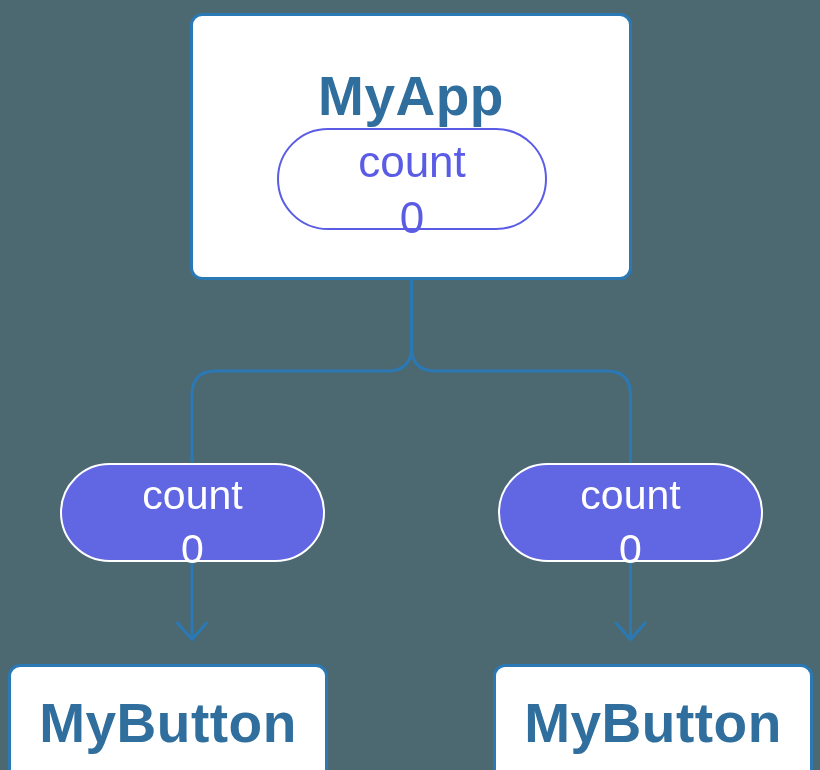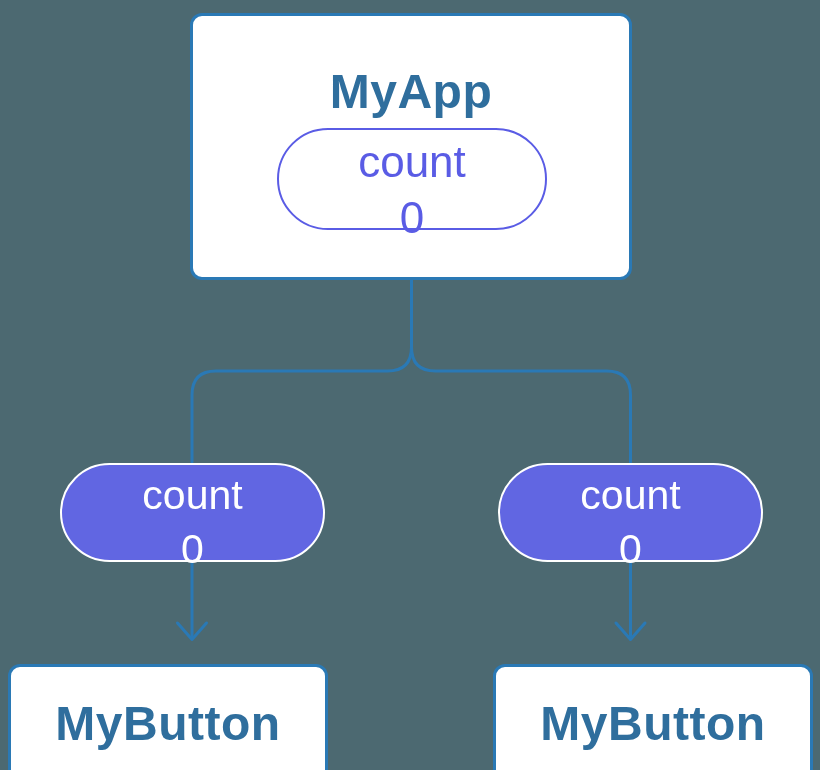--- a/index.html
+++ b/index.html
@@ -41,21 +41,21 @@
     top: 13px;
     width: 442px;
     height: 267px;
     border-radius: 12px;
   }
   .node-title {
     position: absolute;
     left: 0;
     width: 100%;
     text-align: center;
-    font-size: 48px;
+    font-size: 55px;
     font-weight: 600;
     letter-spacing: 0.5px;
     color: #2f6e9d;
   }
   .node-root .node-title {
     top: 48px;
   }
   .node-child {
     width: 320px;
     height: 118px;

